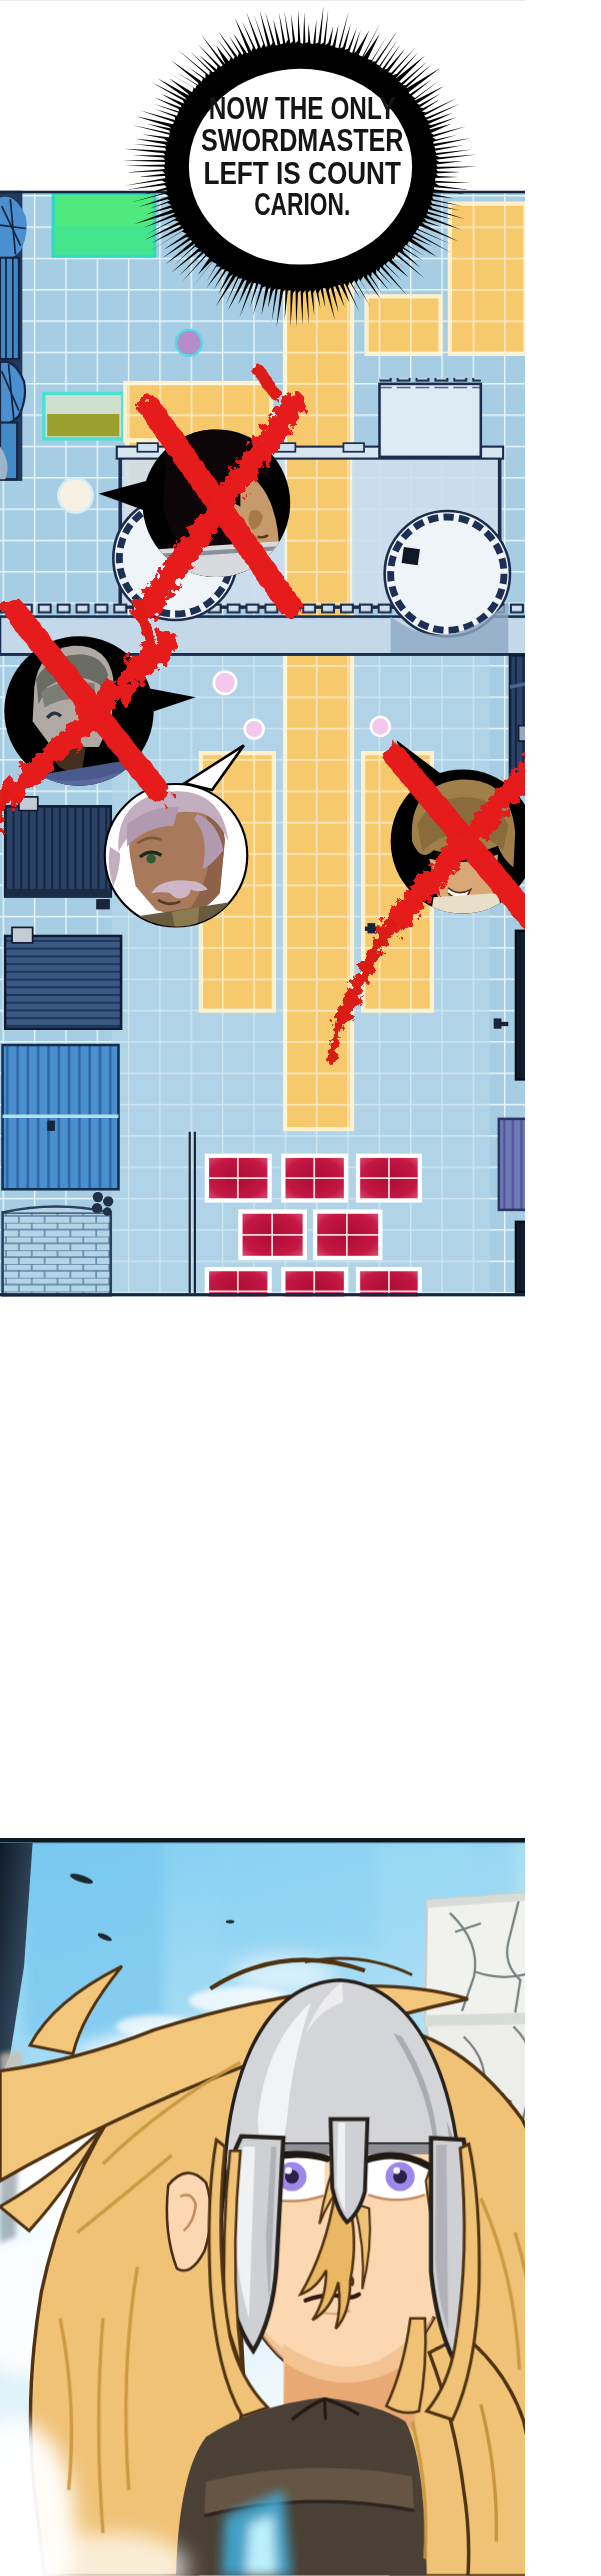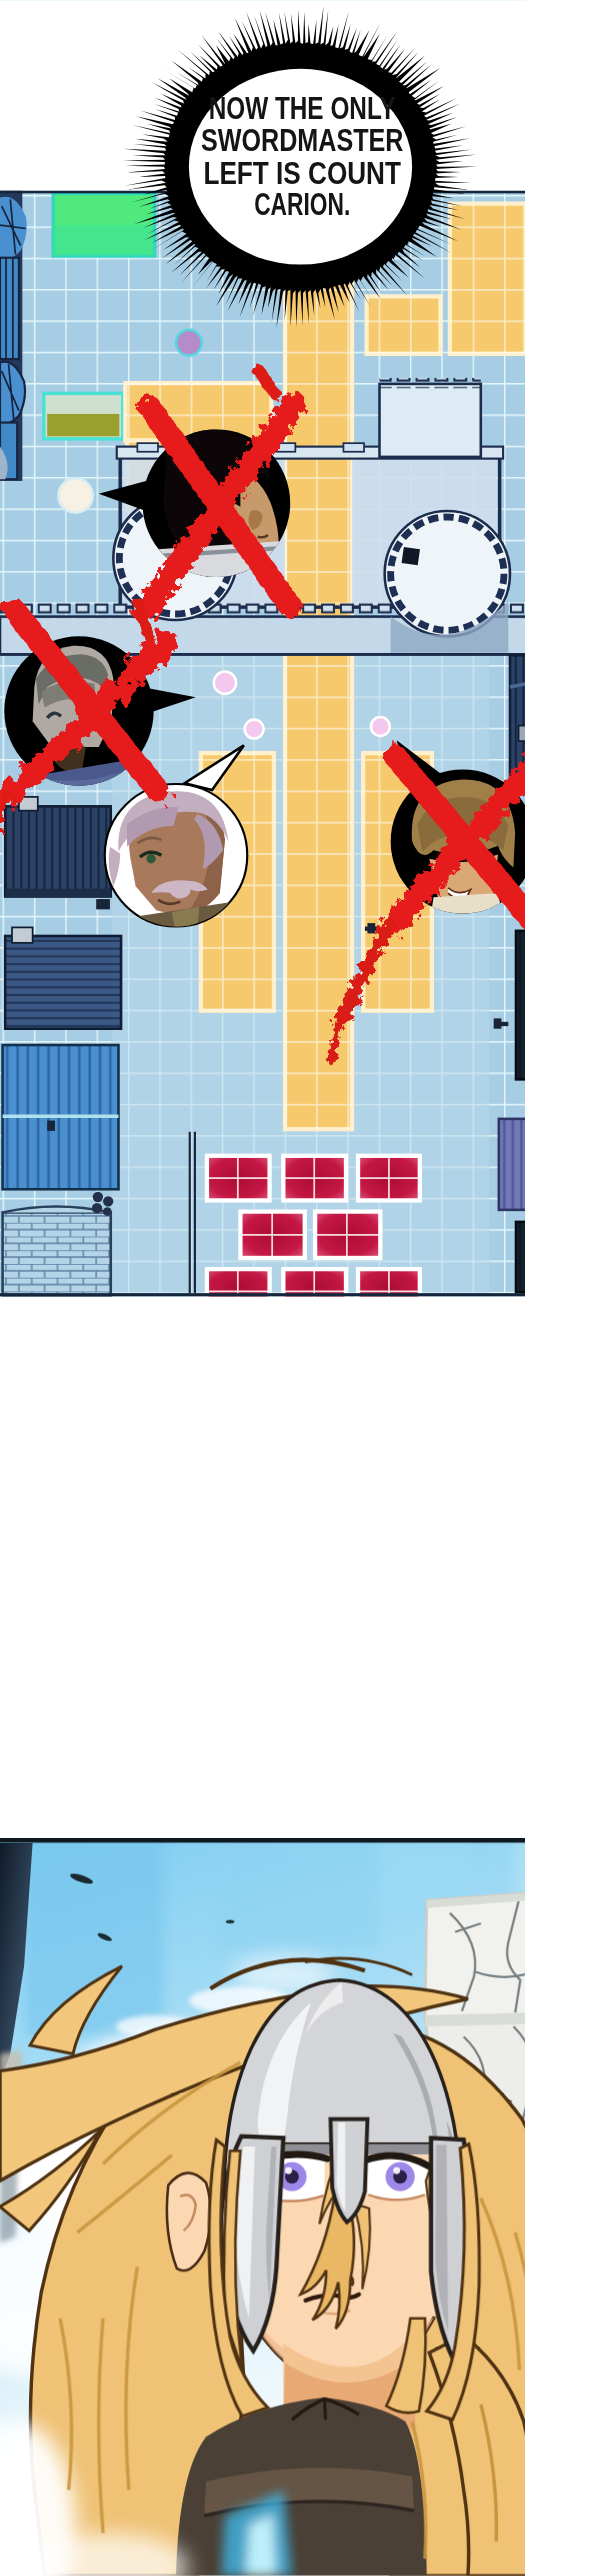--- a/index.html
+++ b/index.html
@@ -1,15 +1,15 @@
 <!DOCTYPE html>
 <html style="font-size:13.7px"><head><meta charset="utf-8">
 <style>
 html,body{margin:0;padding:0;background:#fff;}
-#page{position:relative;width:525px;height:2576px;background:#7dd3fc;overflow:hidden;
+#page{position:relative;width:525px;height:2576px;background:#737373;overflow:hidden;
 font-family:"Liberation Sans",sans-serif;}
 svg{display:block}
 </style></head>
 <body>
 <div id="page">
 <svg width="601" height="2576" viewBox="0 0 700 3000">
 <defs>
 <pattern id="grid" width="36.5" height="36.5" patternUnits="userSpaceOnUse" x="3" y="8">
   <rect width="36.5" height="36.5" fill="none"></rect>
   <path d="M0 0H36.5M0 0V36.5" stroke="#e6f7fa" stroke-width="3.2" fill="none"></path>

